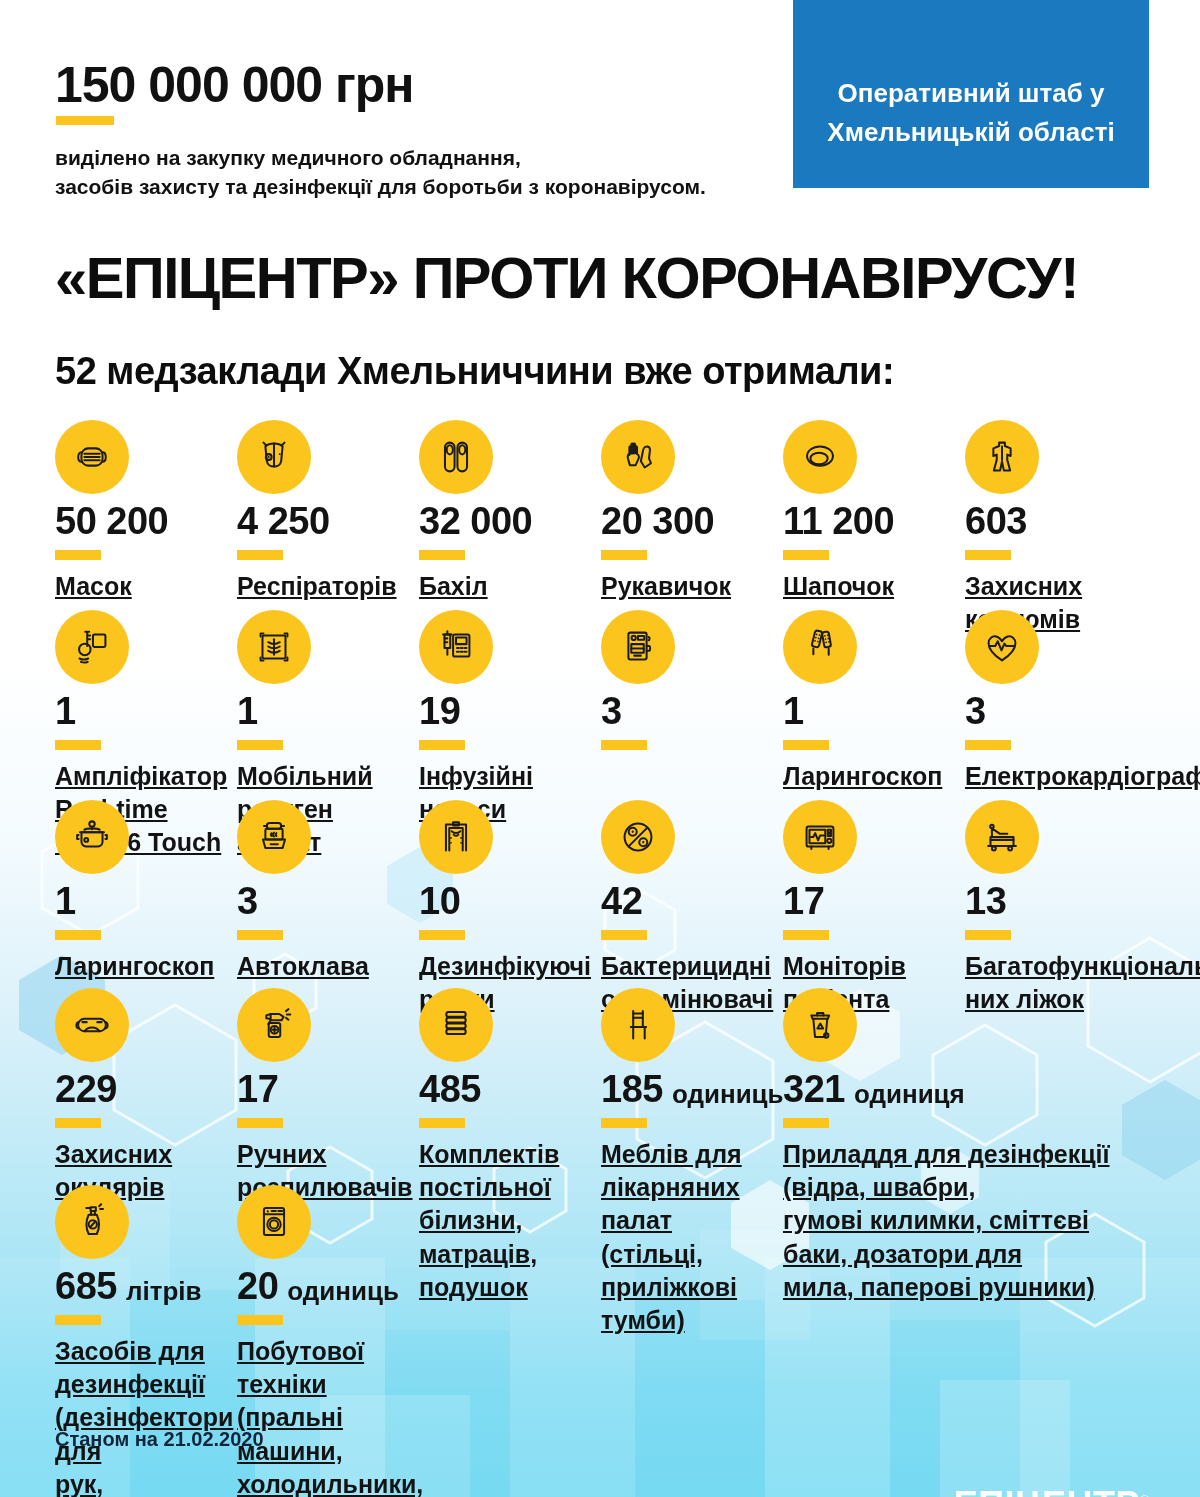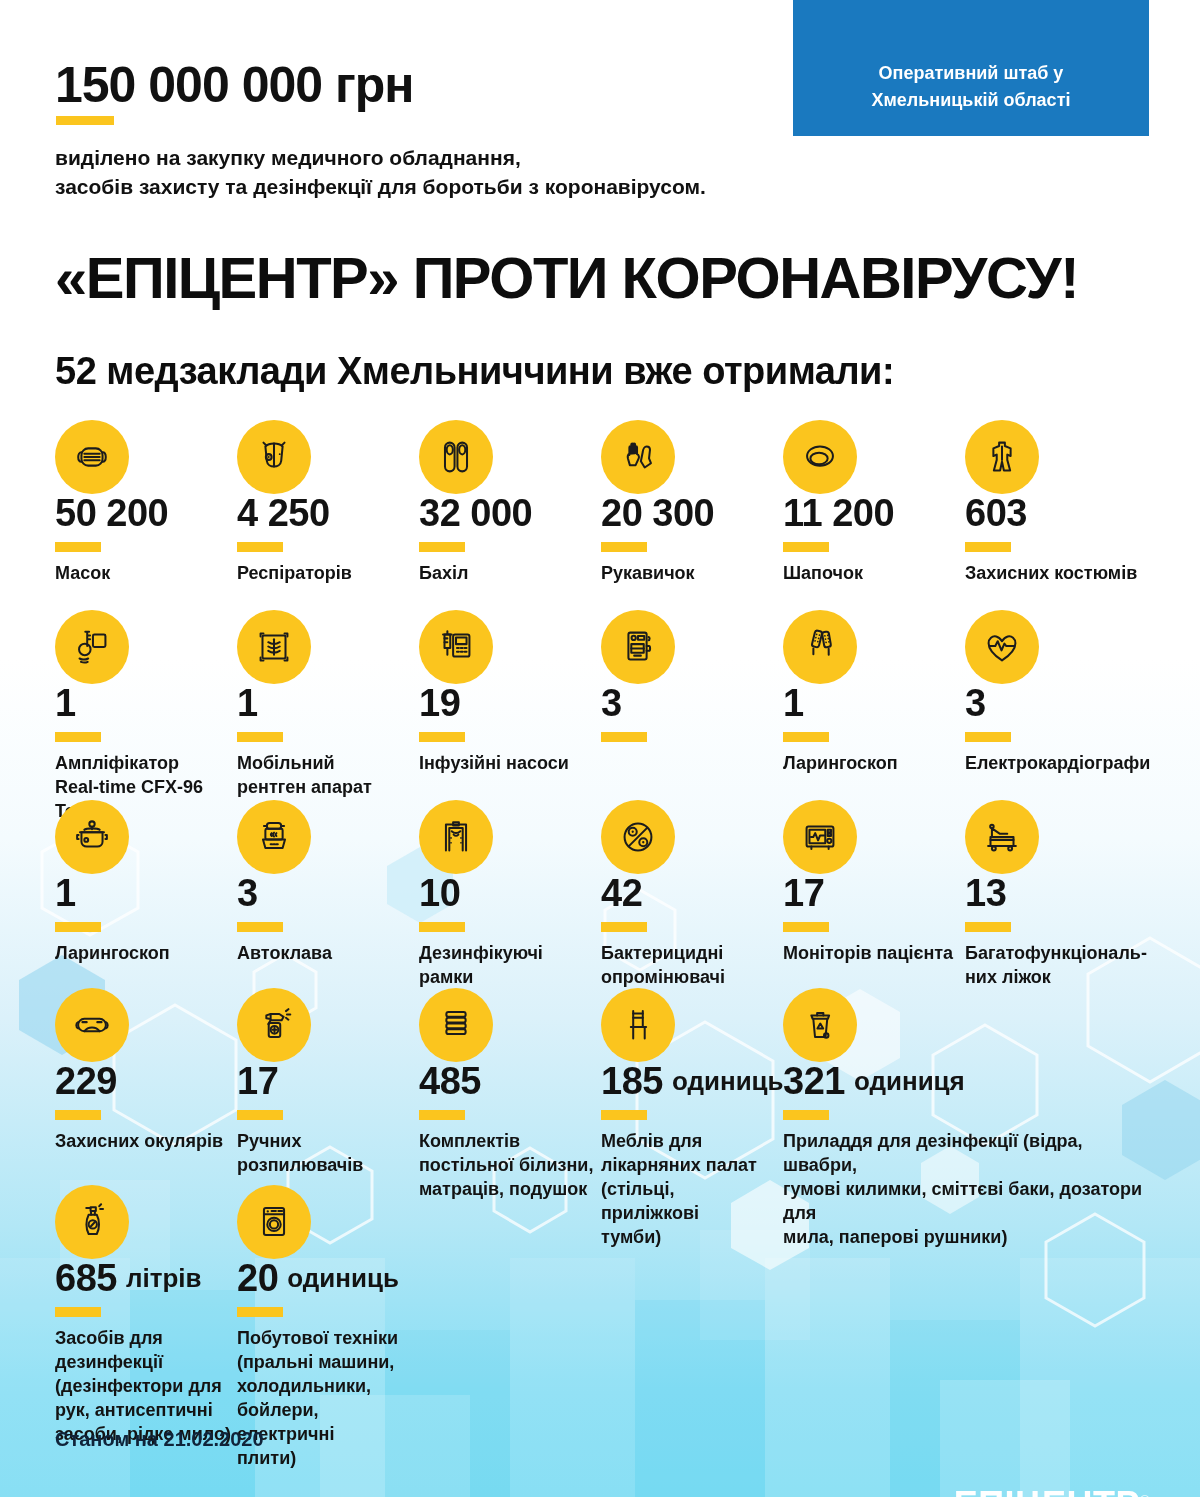--- a/index.html
+++ b/index.html
@@ -7,40 +7,40 @@
     position:relative;width:1200px;height:1497px;overflow:hidden;
     font-family:"Liberation Sans",sans-serif;color:#141414;
     background:linear-gradient(180deg,#ffffff 0%,#ffffff 44%,#f4fbfe 56%,#dbf1fa 68%,#b2e7f6 82%,#87def4 93%,#7bdcf3 100%);
   }
   .bg-decor{position:absolute;left:0;top:0;width:1200px;height:1497px;pointer-events:none;}
   
   .amount{position:absolute;left:55px;top:56px;font-size:50px;font-weight:800;letter-spacing:-1px;color:#111;}
   .amount-bar{position:absolute;left:56px;top:116px;width:58px;height:9px;background:#fbc51e;}
   .desc{position:absolute;left:55px;top:144px;font-size:21px;font-weight:bold;line-height:1.36;color:#111;white-space:pre-line;}
   .badge{
-    position:absolute;left:793px;top:0;width:356px;height:136px;background:#1a79bf;
+    position:absolute;left:793px;top:0;width:356px;height:188px;background:#1a79bf;
     color:#fff;display:flex;align-items:center;justify-content:center;text-align:center;
-    font-size:18px;font-weight:bold;line-height:1.5;box-sizing:border-box;padding:38px 18px 0 18px;white-space:pre-line;
+    font-size:26px;font-weight:bold;line-height:1.5;box-sizing:border-box;padding:38px 18px 0 18px;white-space:pre-line;
   }
   .title{position:absolute;left:55px;top:244px;font-size:58px;font-weight:800;letter-spacing:-1.5px;color:#0d0d0d;white-space:nowrap;}
   .subtitle{position:absolute;left:55px;top:350px;font-size:38px;font-weight:800;letter-spacing:-.5px;color:#0d0d0d;}
   
   .row{position:absolute;left:55px;width:1110px;display:flex;}
   .r1{top:420px}.r2{top:610px}.r3{top:800px}.r4{top:988px}.r5{top:1185px}
   .card{flex:0 0 182px;width:182px;}
   .card.wide{flex:0 0 368px;width:368px;}
   .icon-circle{width:74px;height:74px;border-radius:50%;background:#fbc51e;display:flex;align-items:center;justify-content:center;}
   .ic{width:46px;height:46px;stroke:#1c1c1c;fill:none;stroke-width:2.1;stroke-linecap:round;stroke-linejoin:round;}
   .ic .dot{fill:#1c1c1c;stroke:none;}
-  .num-row{display:flex;align-items:center;white-space:nowrap;}
+  .num-row{display:flex;align-items:flex-end;margin-top:8px;white-space:nowrap;}
   .num{font-size:38px;font-weight:800;letter-spacing:-.5px;color:#131313;line-height:1.05;}
   .unit{font-size:26px;font-weight:bold;color:#131313;margin-left:9px;}
   .unit:empty{margin-left:0;}
   .bar{width:46px;height:10px;background:#fbc51e;margin:8px 0 10px 0;}
-  .label{font-size:18px;font-weight:bold;line-height:1.33;color:#131313;white-space:pre-line;width:176px;}
+  .label{font-size:25px;font-weight:bold;line-height:1.33;color:#131313;white-space:pre-line;width:176px;text-decoration:underline;}
   .card.wide .label{width:366px;}
   
   .date{position:absolute;left:55px;top:1428px;font-size:20px;font-weight:bold;color:#10243a;}
   .logo{position:absolute;right:50px;top:1484px;font-size:36px;font-weight:800;color:#ffffff;letter-spacing:.5px;}
   .logo sup{font-size:13px;vertical-align:super;}
 </style>
 </head>
 <body>
 
 <div class="poster">

